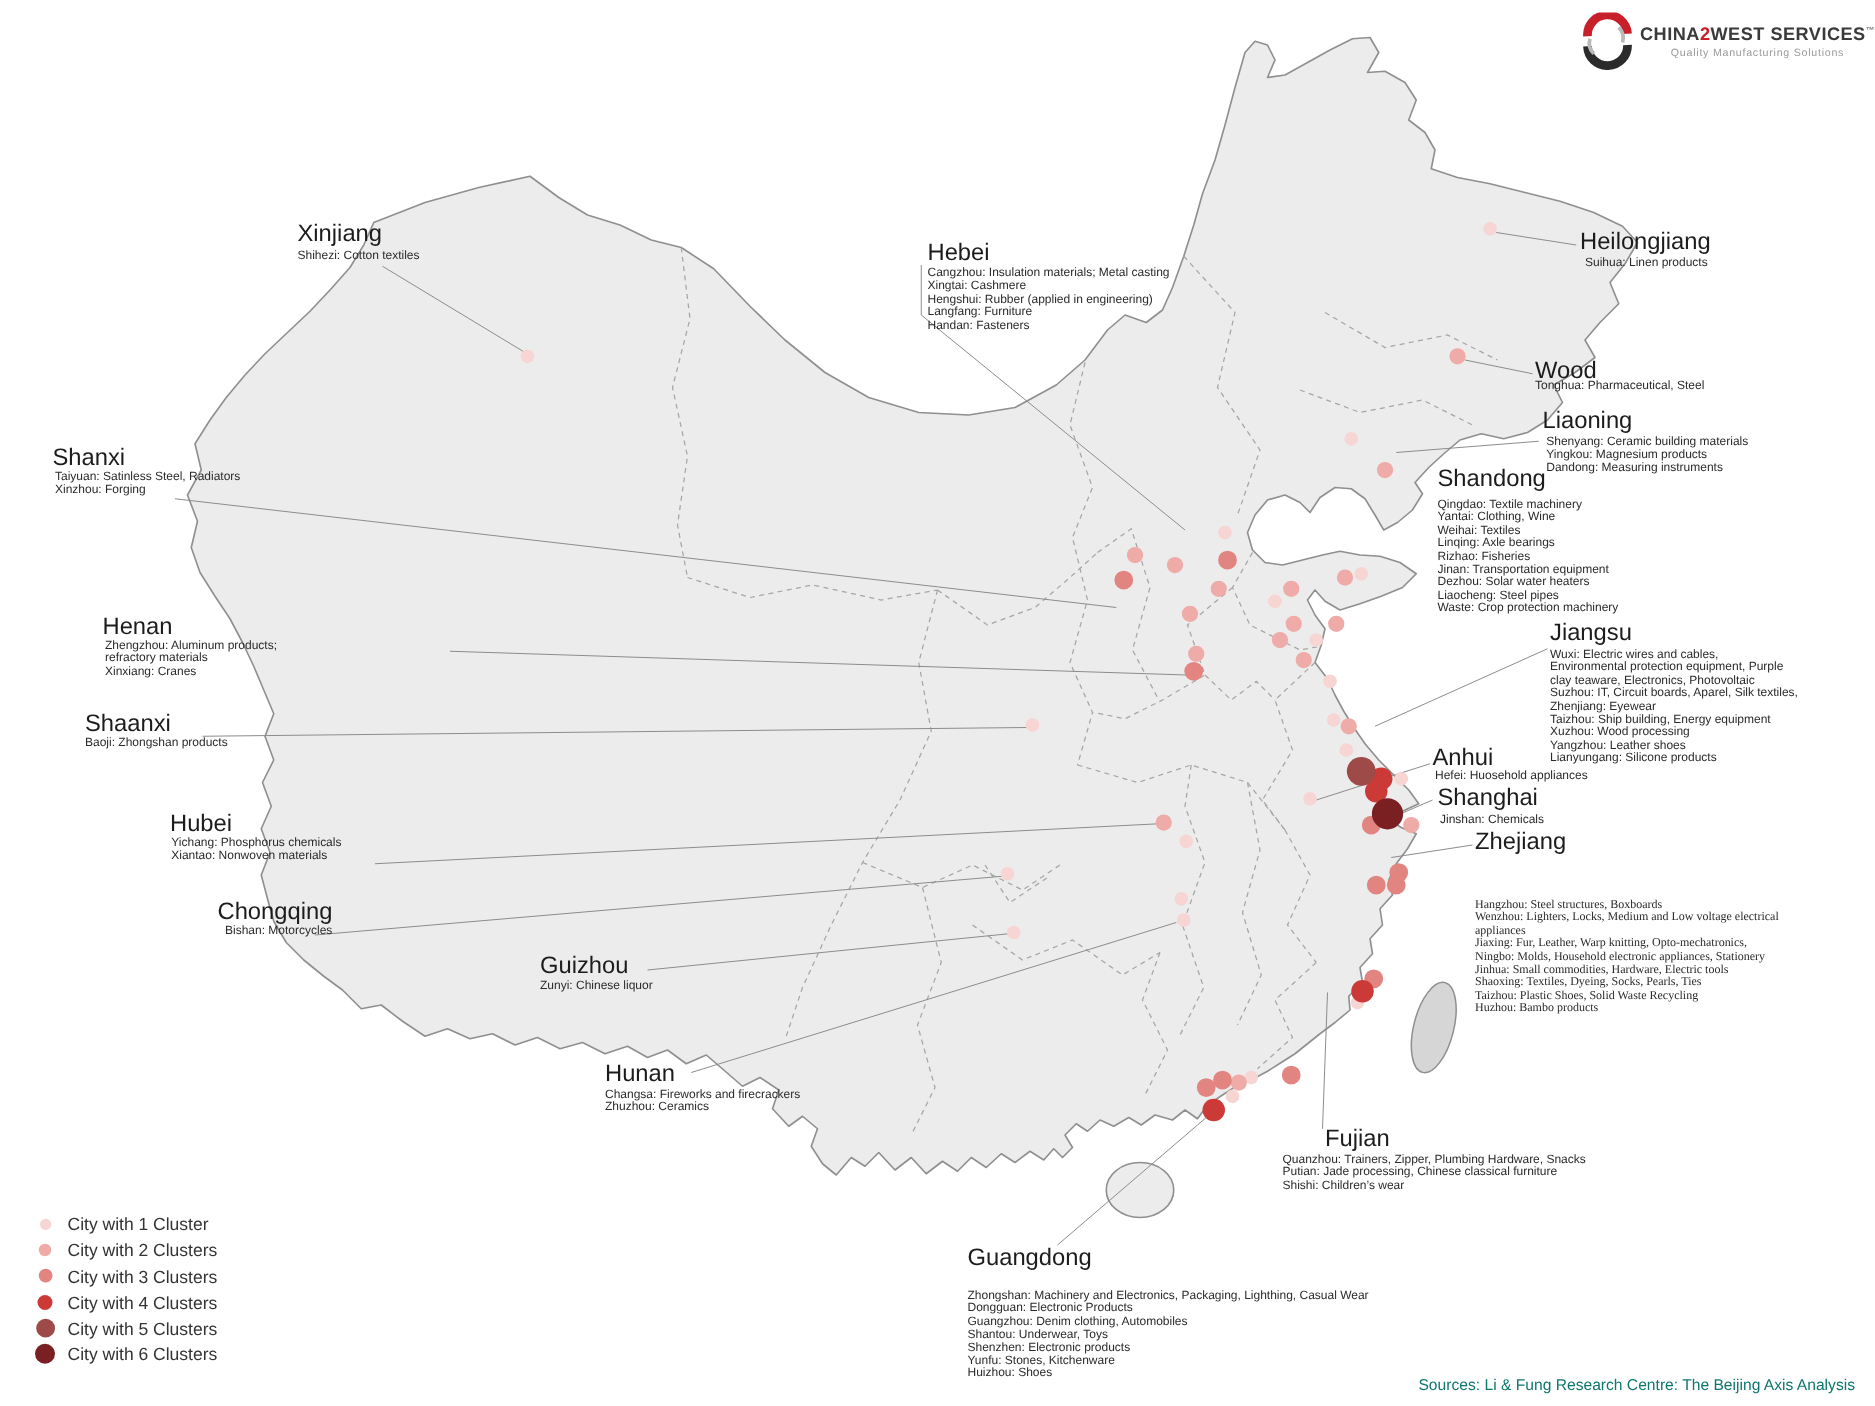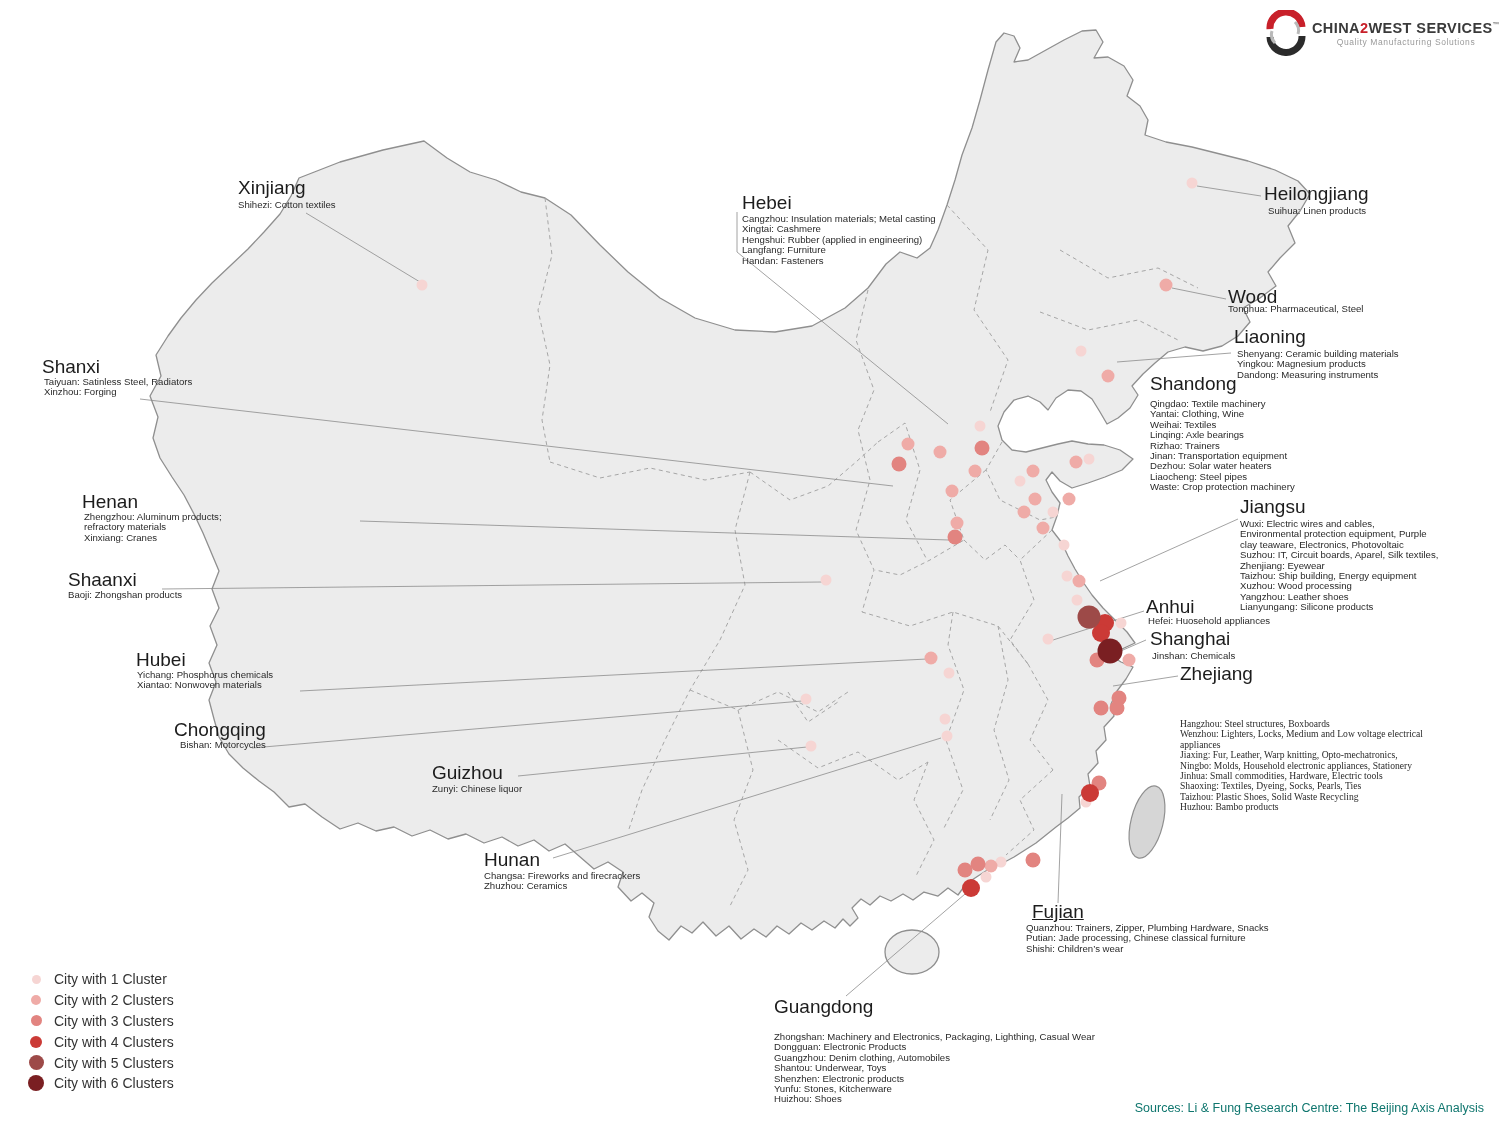--- a/index.html
+++ b/index.html
@@ -221,21 +221,21 @@
         <div>Shenyang: Ceramic building materials</div>
         <div>Yingkou: Magnesium products</div>
         <div>Dandong: Measuring instruments</div>
       </div>
       <div class="province-name" style="left: 1150px; top: 373px;">Shandong</div>
       <div class="province-details" style="left: 1150px; top: 399px;">
         <div>Qingdao: Textile machinery</div>
         <div>Yantai: Clothing, Wine</div>
         <div>Weihai: Textiles</div>
         <div>Linqing: Axle bearings</div>
-        <div>Rizhao: Trainers</div>
+        <div>Rizhao: Fisheries</div>
         <div>Jinan: Transportation equipment</div>
         <div>Dezhou: Solar water heaters</div>
         <div>Liaocheng: Steel pipes</div>
         <div>Waste: Crop protection machinery</div>
       </div>
       <div class="province-name" style="left: 1240px; top: 496px;">Jiangsu</div>
       <div class="province-details" style="left: 1240px; top: 519px;">
         <div>Wuxi: Electric wires and cables,</div>
         <div>Environmental protection equipment, Purple</div>
         <div>clay teaware, Electronics, Photovoltaic</div>
@@ -259,21 +259,21 @@
         <div>Hangzhou: Steel structures, Boxboards</div>
         <div>Wenzhou: Lighters, Locks, Medium and Low voltage electrical</div>
         <div>appliances</div>
         <div>Jiaxing: Fur, Leather, Warp knitting, Opto-mechatronics,</div>
         <div>Ningbo: Molds, Household electronic appliances, Stationery</div>
         <div>Jinhua: Small commodities, Hardware, Electric tools</div>
         <div>Shaoxing: Textiles, Dyeing, Socks, Pearls, Ties</div>
         <div>Taizhou: Plastic Shoes, Solid Waste Recycling</div>
         <div>Huzhou: Bambo products</div>
       </div>
-      <div class="province-name" style="left: 1032px; top: 901px; text-decoration: underline;">Fujian</div>
+      <div class="province-name" style="left: 1060px; top: 901px;">Fujian</div>
       <div class="province-details" style="left: 1026px; top: 923px;">
         <div>Quanzhou: Trainers, Zipper, Plumbing Hardware, Snacks</div>
         <div>Putian: Jade processing, Chinese classical furniture</div>
         <div>Shishi: Children’s wear</div>
       </div>
       <div class="province-name" style="left: 774px; top: 996px;">Guangdong</div>
       <div class="province-details" style="left: 774px; top: 1032px;">
         <div>Zhongshan: Machinery and Electronics, Packaging, Lighthing, Casual Wear</div>
         <div>Dongguan: Electronic Products</div>
         <div>Guangzhou: Denim clothing, Automobiles</div>

